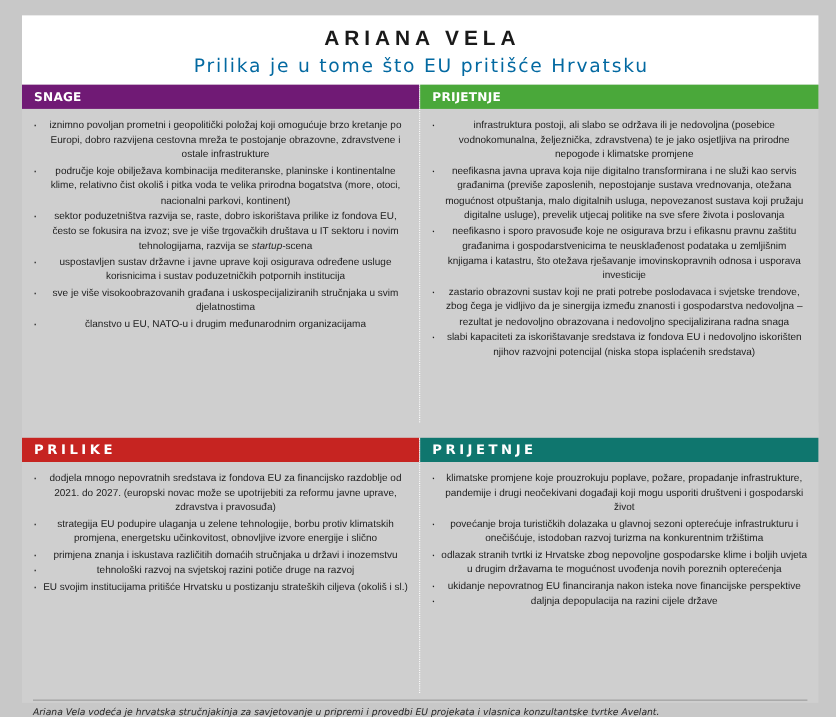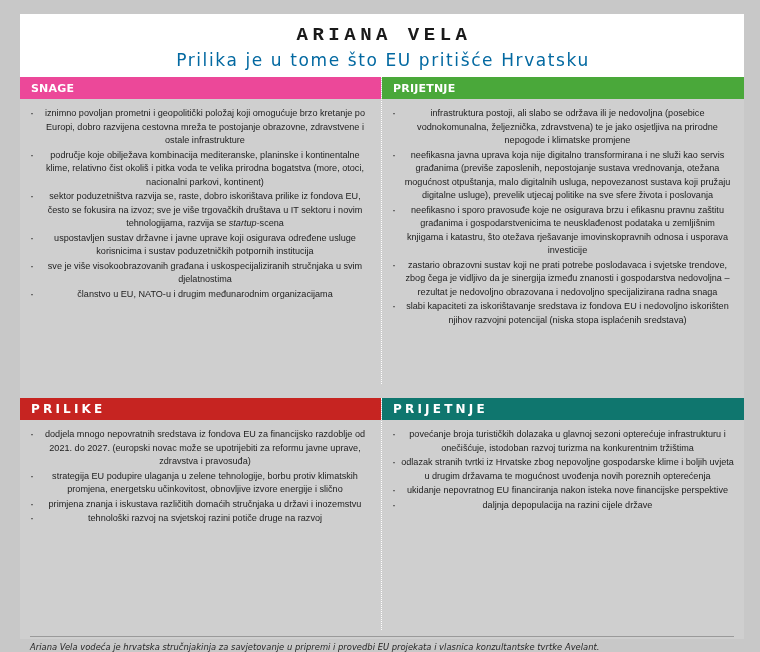--- a/index.html
+++ b/index.html
@@ -24,21 +24,21 @@
     box-sizing: border-box;
   }
 
   
   .title-block {
     background: #ffffff;
     padding: 11px 0 7px 0;
     text-align: center;
   }
   .poster-title {
-    font-family: Liberation Mono, monospace;
+    font-family: Liberation Sans, sans-serif;
     font-size: 19px;
     font-weight: bold;
     letter-spacing: 4.5px;
     color: #1a1a1a;
     line-height: 1.15;
     margin: 0 0 4px 0;
     padding-left: 4px;
   }
   .poster-subtitle {
     font-family: "DejaVu Sans", sans-serif;
@@ -71,21 +71,21 @@
     padding-left: 11px;
     box-sizing: border-box;
   }
   .quad-head span {
     font-family: "DejaVu Sans", sans-serif;
     color: #ffffff;
     font-weight: bold;
     font-size: 11px;
     line-height: 1;
   }
-  .head-snage    { background: #ec4899; }
+  .head-snage    { background: #701a75; }
   .head-slabosti { background: #4aa83a; }
   .head-prilike  { background: #c62421; }
   .head-prijetnje{ background: #0f766e; }
 
   .head-snage span,
   .head-slabosti span { letter-spacing: 0.2px; }
   .head-prilike span,
   .head-prijetnje span { letter-spacing: 3.2px; font-size: 12px; }
 
   .quad-body {
@@ -200,30 +200,32 @@
     <div class="quad quad-left quad-bot">
       <div class="quad-head head-prilike">
         <span>PRILIKE</span>
       </div>
       <div class="quad-body">
         <ul class="points">
           <li>dodjela mnogo nepovratnih sredstava iz fondova EU za financijsko razdoblje od 2021. do 2027. (europski novac može se upotrijebiti za reformu javne uprave, zdravstva i pravosuđa)</li>
           <li>strategija EU podupire ulaganja u zelene tehnologije, borbu protiv klimatskih promjena, energetsku učinkovitost, obnovljive izvore energije i slično</li>
           <li>primjena znanja i iskustava različitih domaćih stručnjaka u državi i inozemstvu</li>
           <li>tehnološki razvoj na svjetskoj razini potiče druge na razvoj</li>
+          <li>EU svojim institucijama pritišće Hrvatsku u postizanju strateških ciljeva  (okoliš i sl.)</li>
         </ul>
       </div>
     </div>
 
     <div class="quad quad-bot">
       <div class="quad-head head-prijetnje">
         <span>PRIJETNJE</span>
       </div>
       <div class="quad-body">
         <ul class="points">
+          <li>klimatske promjene koje prouzrokuju poplave, požare, propadanje infrastrukture, pandemije i drugi neočekivani događaji koji mogu usporiti društveni i gospodarski život</li>
           <li>povećanje broja turističkih dolazaka u glavnoj sezoni opterećuje infrastrukturu i onečišćuje, istodoban razvoj turizma na konkurentnim tržištima</li>
           <li>odlazak stranih tvrtki iz Hrvatske zbog nepovoljne gospodarske klime i boljih uvjeta u drugim državama te mogućnost uvođenja novih poreznih opterećenja</li>
           <li>ukidanje nepovratnog EU financiranja nakon isteka nove financijske perspektive</li>
           <li>daljnja depopulacija na razini cijele države</li>
         </ul>
       </div>
     </div>
 
   </div>
 

